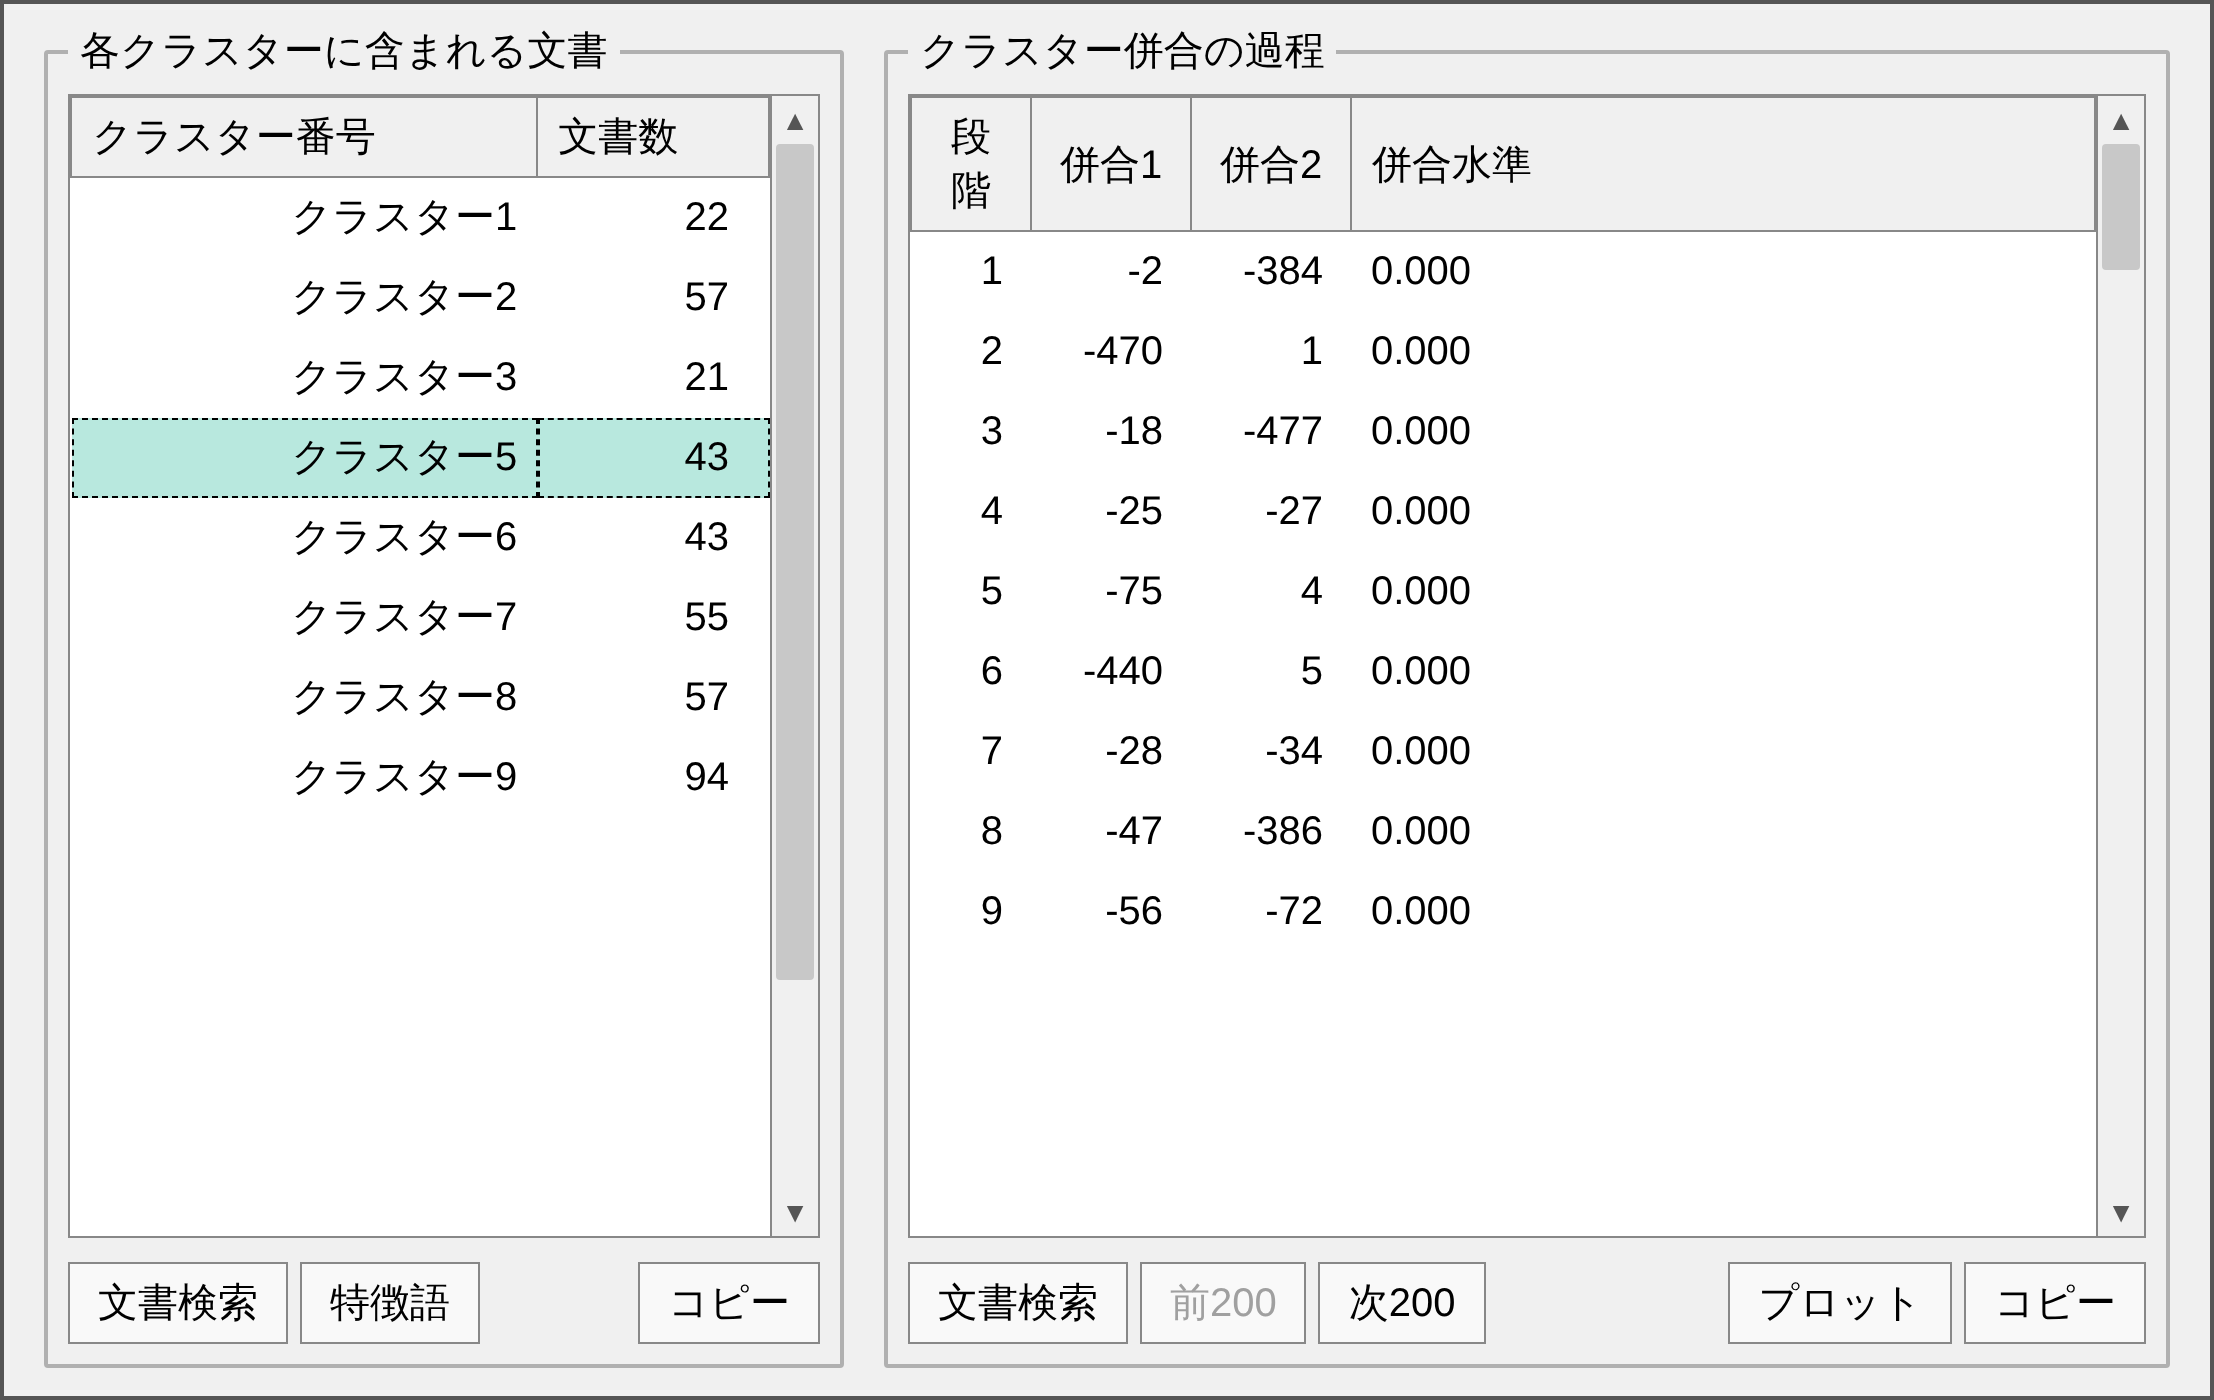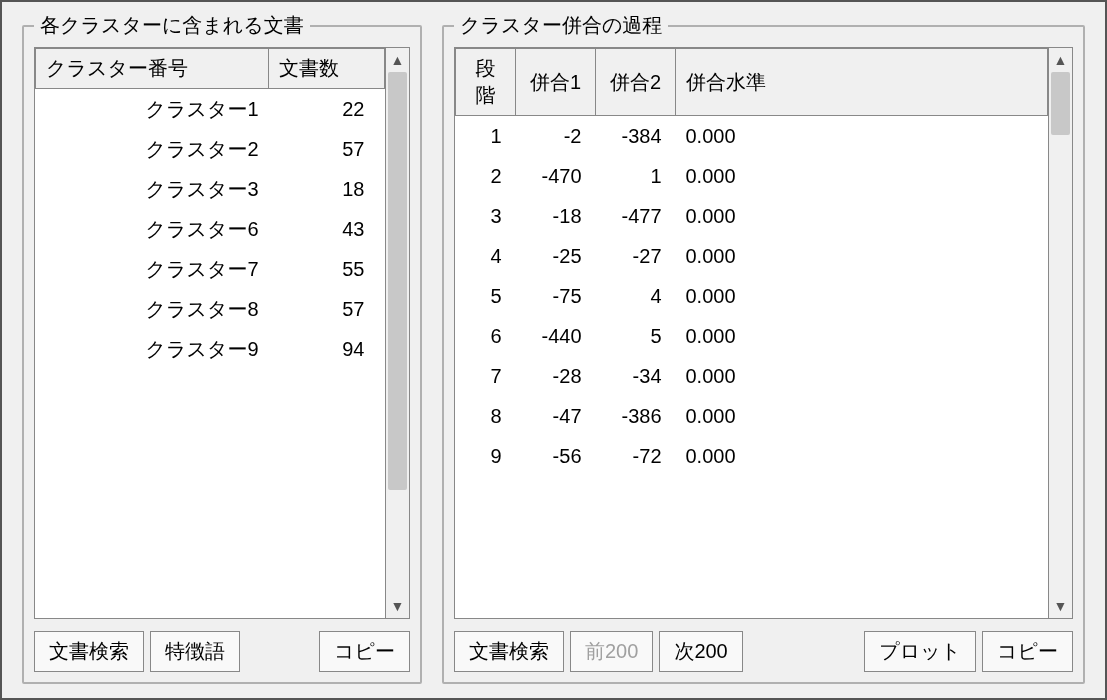--- a/index.html
+++ b/index.html
@@ -162,21 +162,25 @@
                 <tr>
                   <td>クラスター1</td>
                   <td class="num">22</td>
                 </tr>
                 <tr>
                   <td>クラスター2</td>
                   <td class="num">57</td>
                 </tr>
                 <tr>
                   <td>クラスター3</td>
-                  <td class="num">18</td>
+                  <td class="num">21</td>
+                </tr>
+                <tr class="selected">
+                  <td>クラスター5</td>
+                  <td class="num">43</td>
                 </tr>
                 <tr>
                   <td>クラスター6</td>
                   <td class="num">43</td>
                 </tr>
                 <tr>
                   <td>クラスター7</td>
                   <td class="num">55</td>
                 </tr>
                 <tr>

